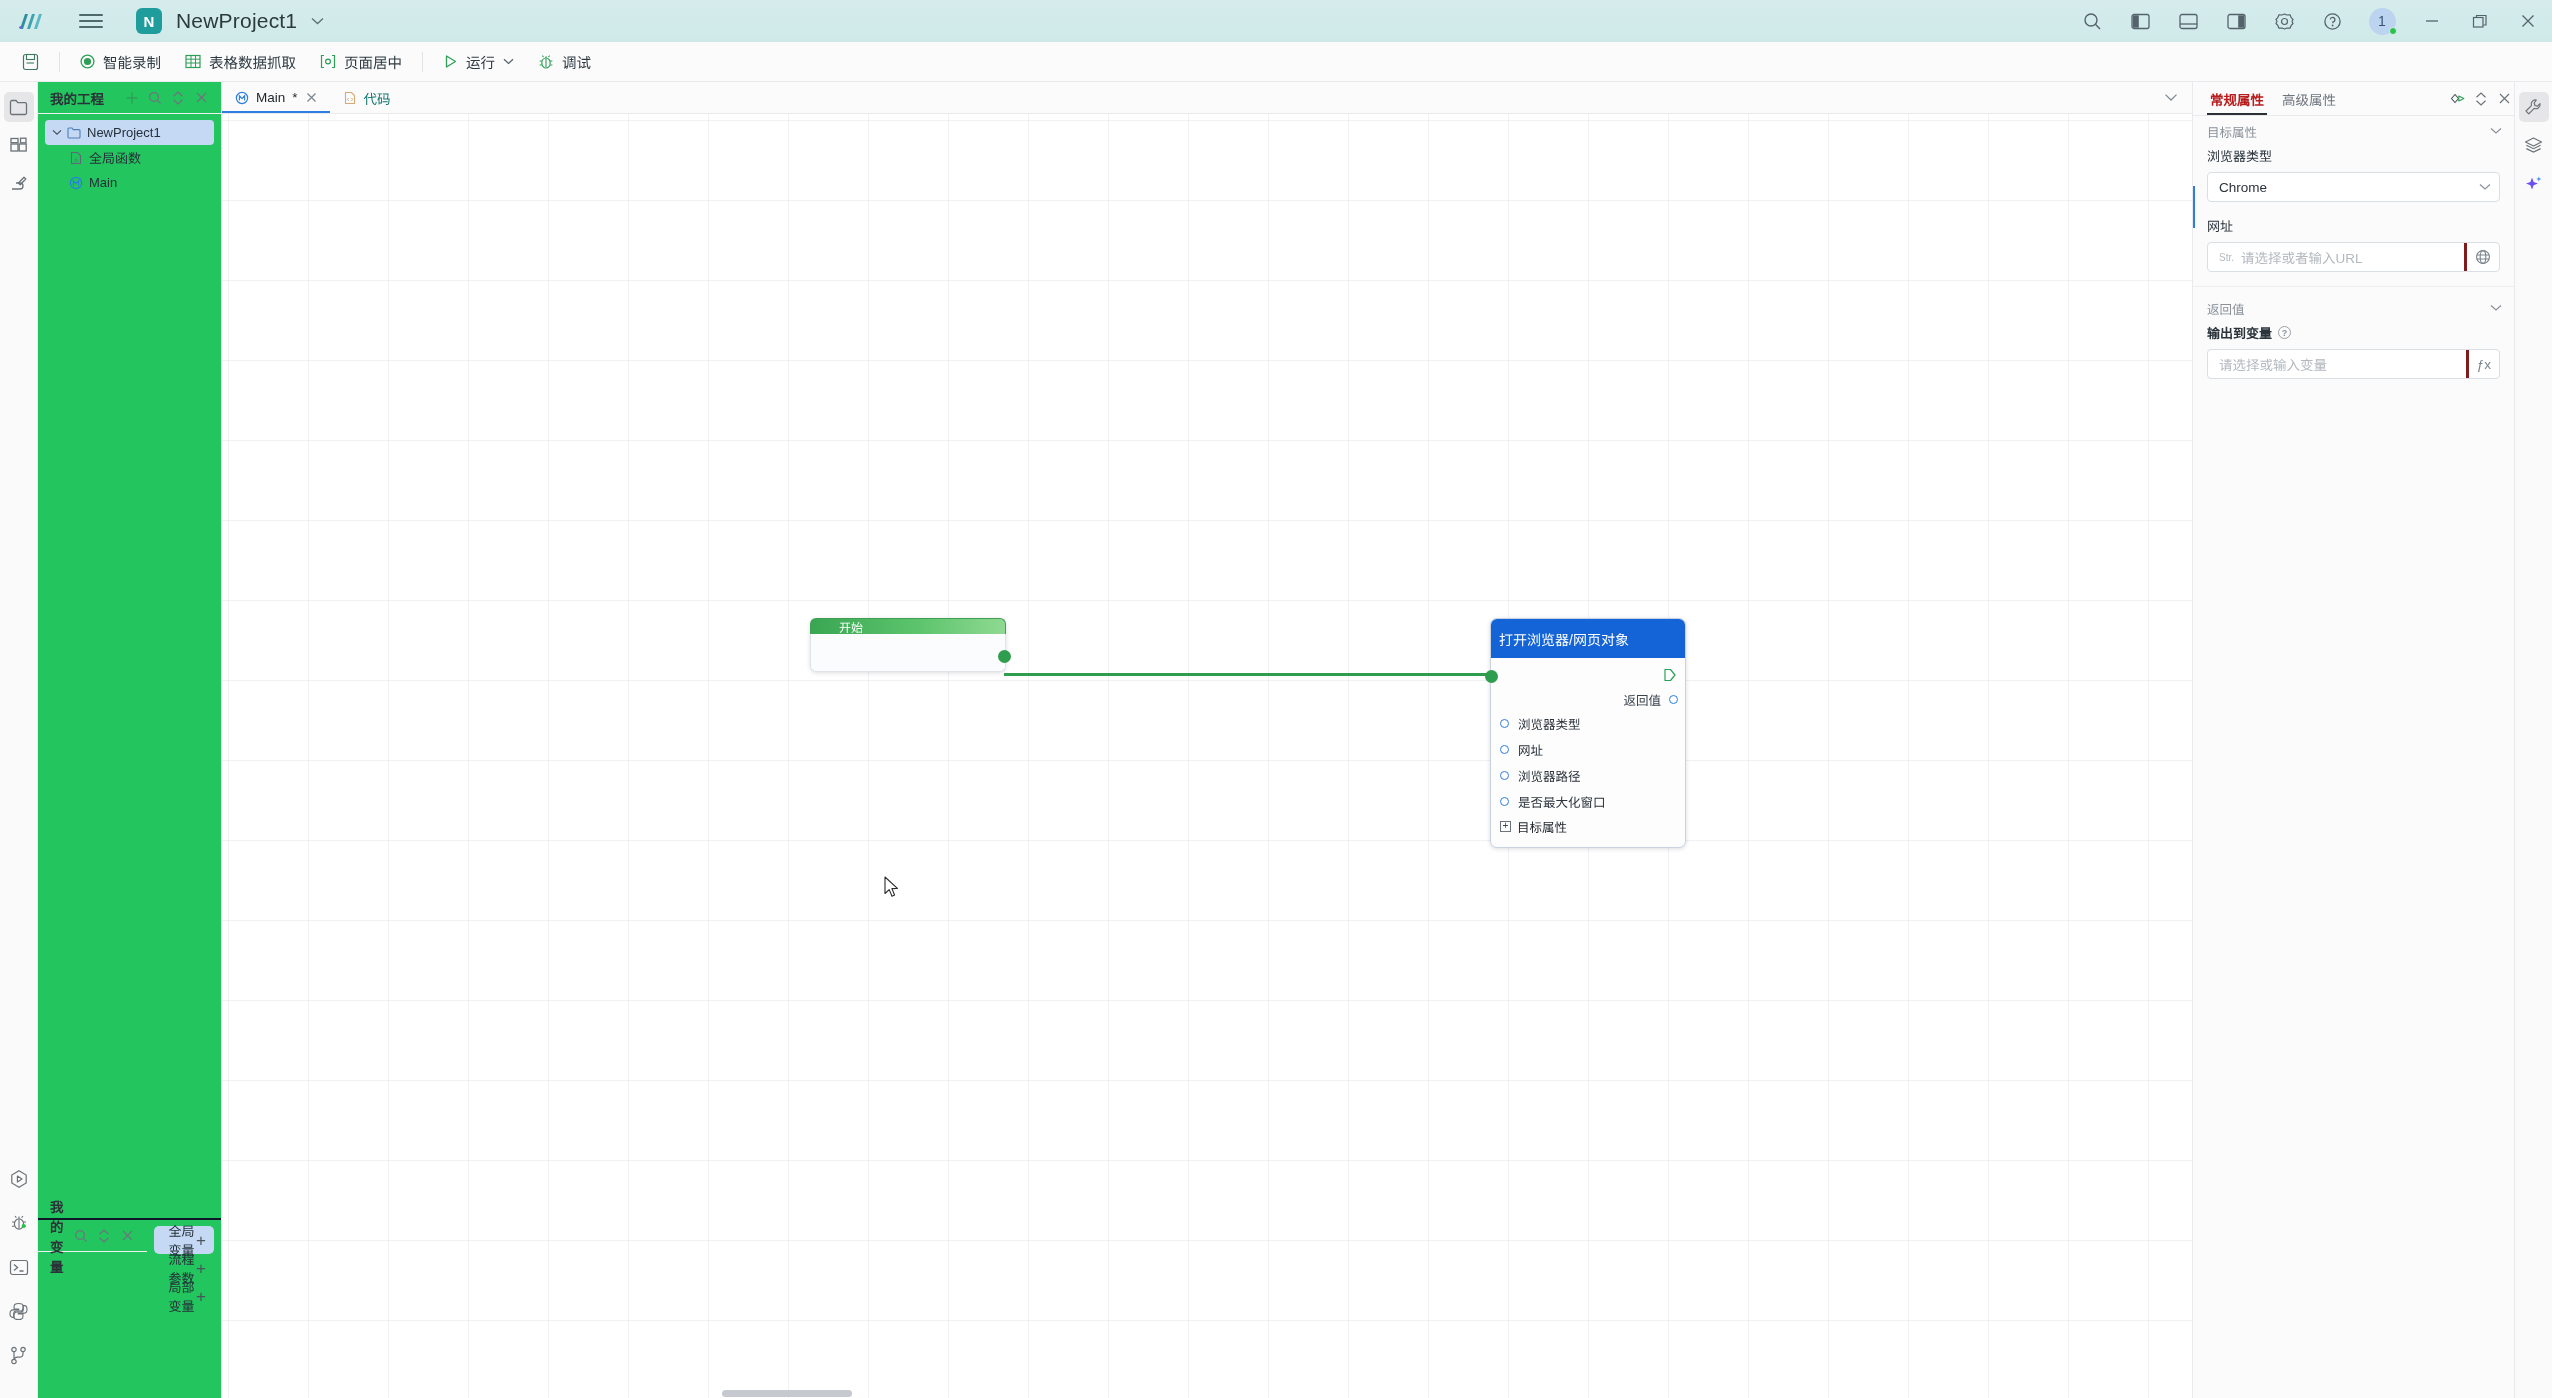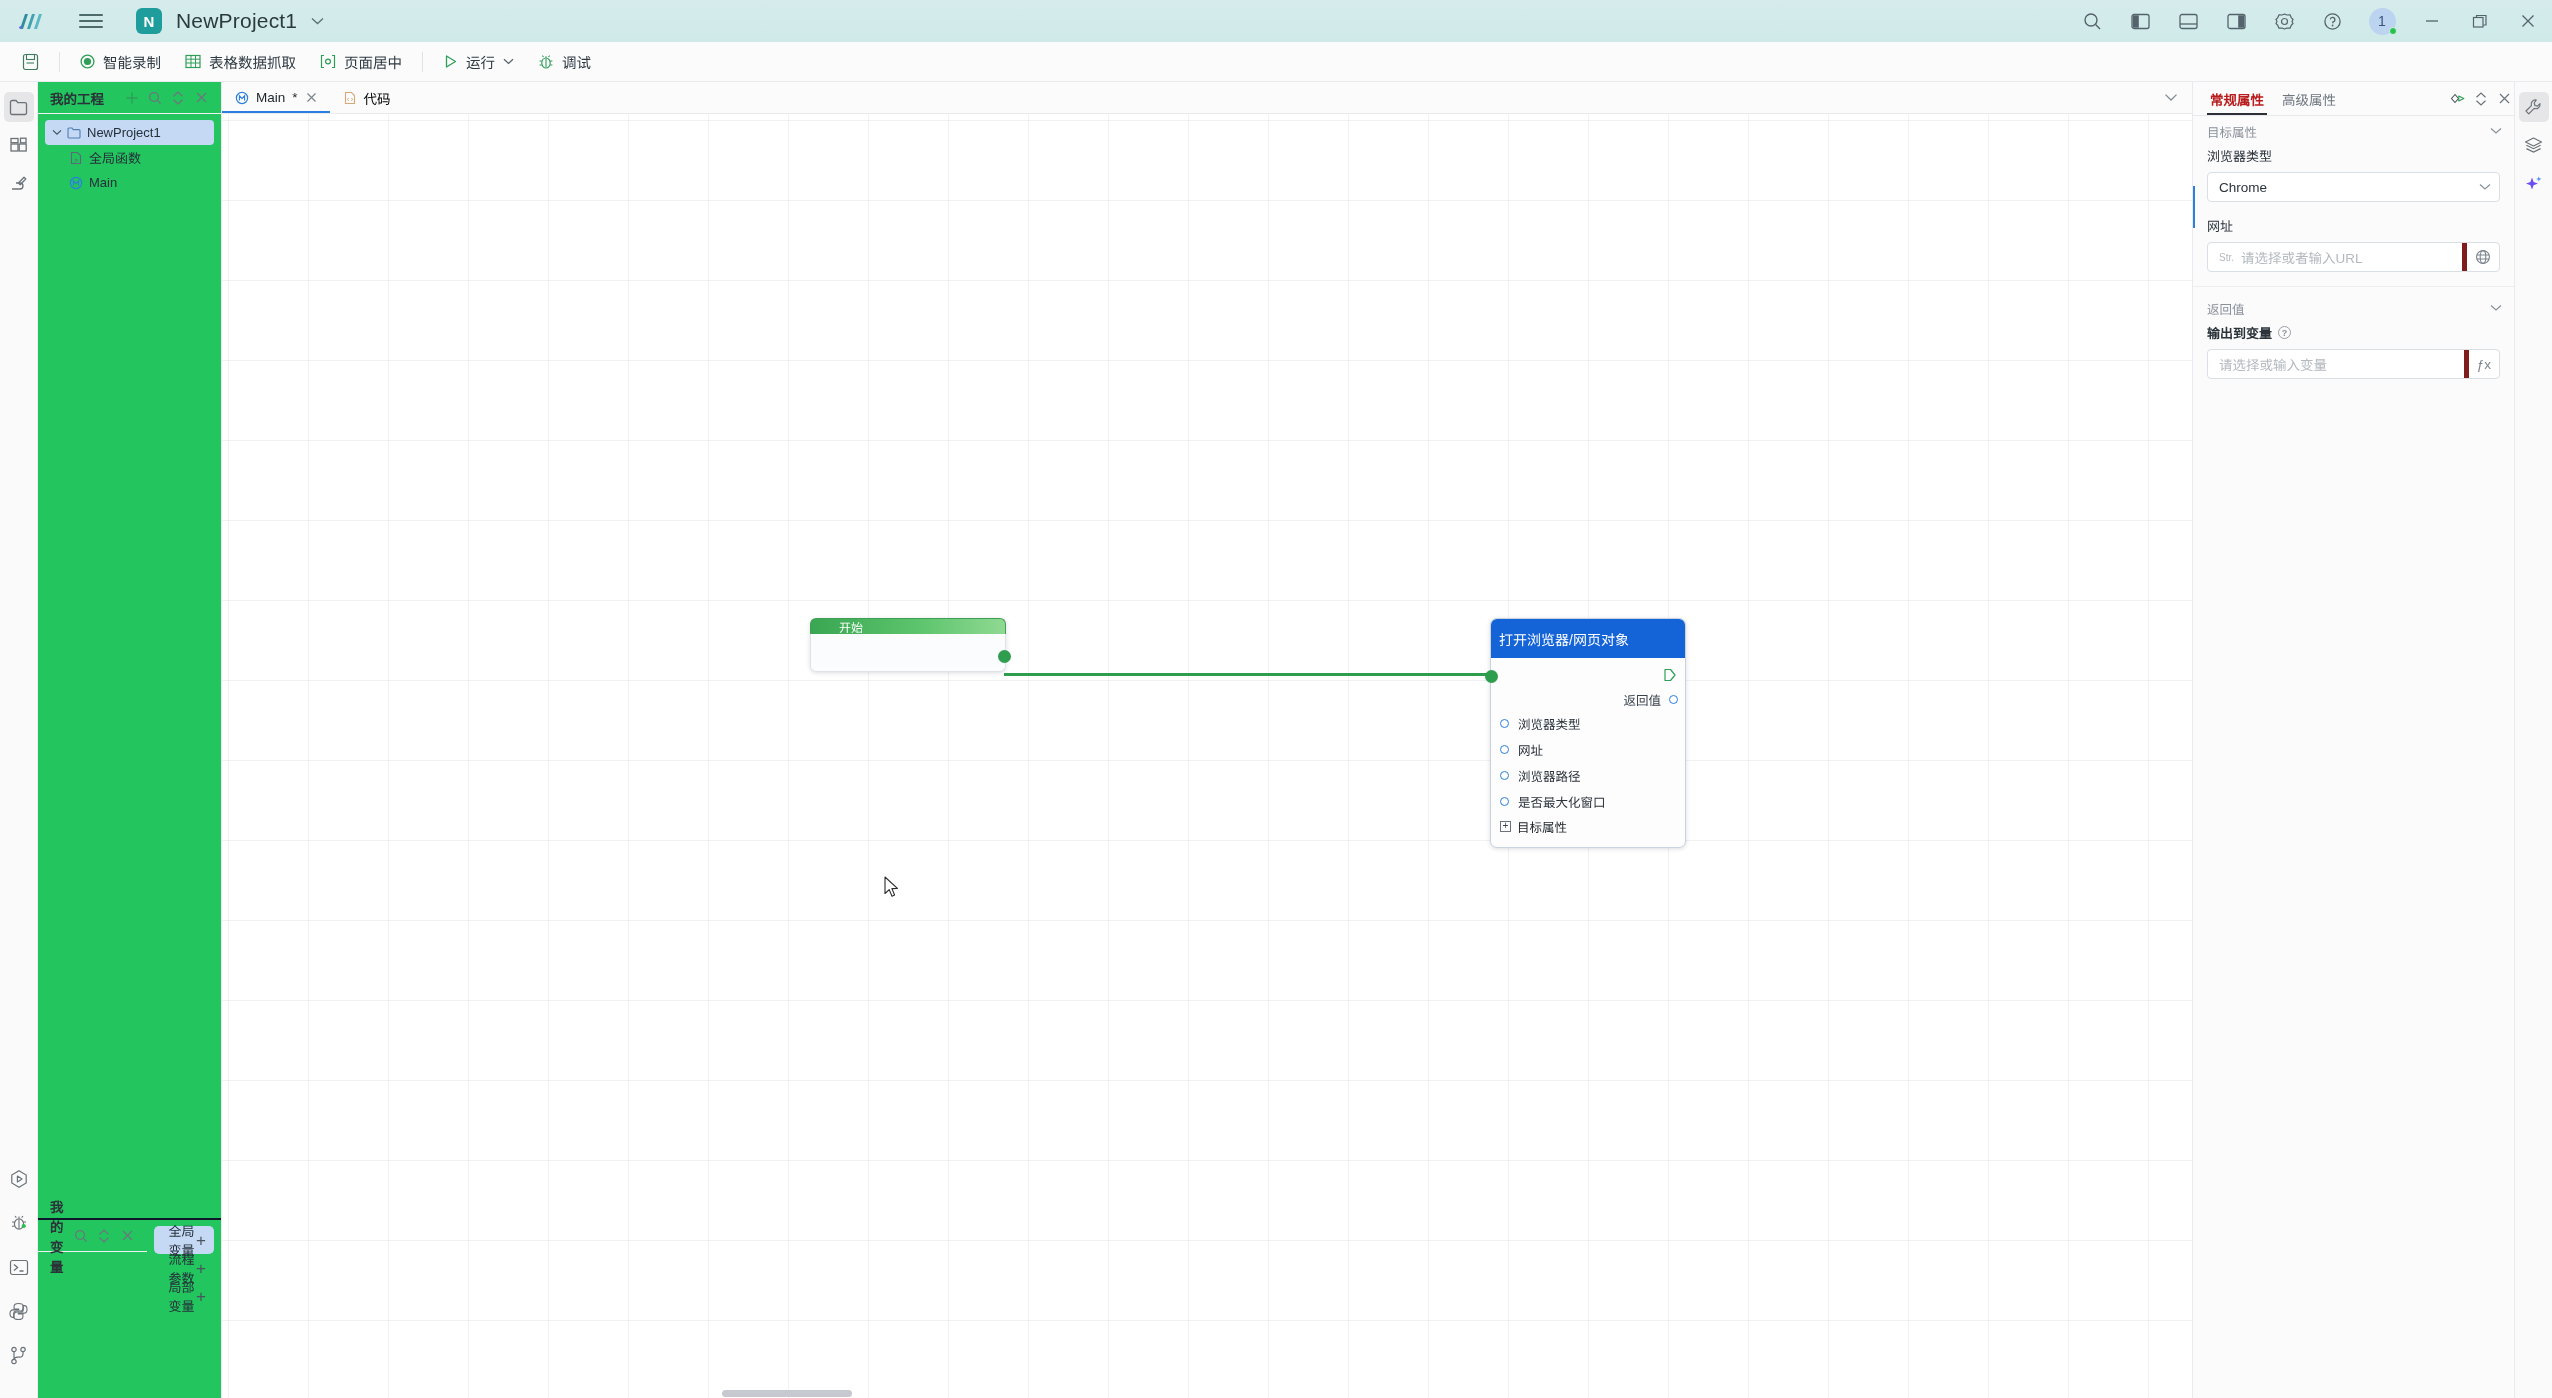--- a/index.html
+++ b/index.html
@@ -79,21 +79,21 @@
   .vars { height: 180px; flex:0 0 180px; border-top:2px solid #0f172a; display:flex; flex-direction:row; }
   .var-list { padding: 6px 7px 0 7px; }
   .var-row { display:flex; align-items:center; height:28px; border-radius:5px; padding: 0 8px 0 14px; font-size:13px; color:#26303a; cursor:pointer;}
   .var-row.selected { background:#c5d9f5; }
   .var-row .vlabel { flex:1; }
   .var-plus { color:#4a545d; font-size:17px; line-height:1; cursor:pointer; }
 
   
   .editor { flex:1 1 auto; display:flex; flex-direction:column; min-width:0; background:#fff; }
   .tabbar { height:32px; flex:0 0 32px; background:#fbfbfc; border-bottom:1px solid #e8eaed; display:flex; align-items:stretch; position:relative;}
-  .tab { display:flex; align-items:center; gap:7px; padding: 0 13px; font-size:13.5px; color:#000000; cursor:pointer; position:relative;}
+  .tab { display:flex; align-items:center; gap:7px; padding: 0 13px; font-size:13.5px; color:#0f766e; cursor:pointer; position:relative;}
   .tab.active { color:#1d2429; }
   .tab.active::after { content:""; position:absolute; left:0; right:0; bottom:0; height:2px; background:#2c7ee0; }
   .tab .tclose { color:#7d858c; font-size:13px; margin-left:1px;}
   .tabbar-right { margin-left:auto; display:flex; align-items:center; padding-right:10px; }
   .tabbar-right .panel-act { width:22px; }
 
   .canvas-wrap { flex:1 1 auto; position:relative; overflow:hidden; background:#ffffff; }
   .canvas {
     position:absolute; inset:0;
     background-color:#ffffff;
@@ -153,21 +153,21 @@
   .fld-label { font-size:13px; color:#2b333b; margin-bottom:7px; display:flex; align-items:center; gap:6px;}
   .fld-label.bold { font-weight:700; }
   .qmark { width:13px;height:13px;border-radius:50%;border:1px solid #9aa1a8;color:#8a9199;font-size:9px;display:flex;align-items:center;justify-content:center;}
   .sel, .inp {
     height:30px; border:1px solid #dadfe4; border-radius:4px; background:#fff;
     display:flex; align-items:center; padding: 0 8px 0 11px; font-size:13.5px; color:#2b333b;
   }
   .sel .caret { margin-left:auto; color:#8a9199; font-size:11px; }
   .inp .ph { color:#b3b9bf; }
   .inp .prefix { color:#b3b9bf; font-size:10px; margin-right:7px; }
-  .inp .sfx { margin-left:auto; color:#7b848c; display:flex; align-items:center; padding-left:8px; border-left:5px solid #7f1d1d; height:100%; }
+  .inp .sfx { margin-left:auto; color:#7b848c; display:flex; align-items:center; padding-left:8px; border-left:3px solid #7f1d1d; height:100%; }
   .divider { height:1px; background:#eceef0; margin: 2px 0 6px 0; }
   .blue-mark { position:absolute; left:0; top:70px; width:2px; height:42px; background:#2c7ee0; }
 
   .rrail { width: 38px; flex:0 0 38px; background:#fafafa; border-left:1px solid #e8eaed; display:flex; flex-direction:column; align-items:center; padding-top:10px;}
   svg { display:block; }
 </style>
 </head>
 <body>
 
 <div class="app">

